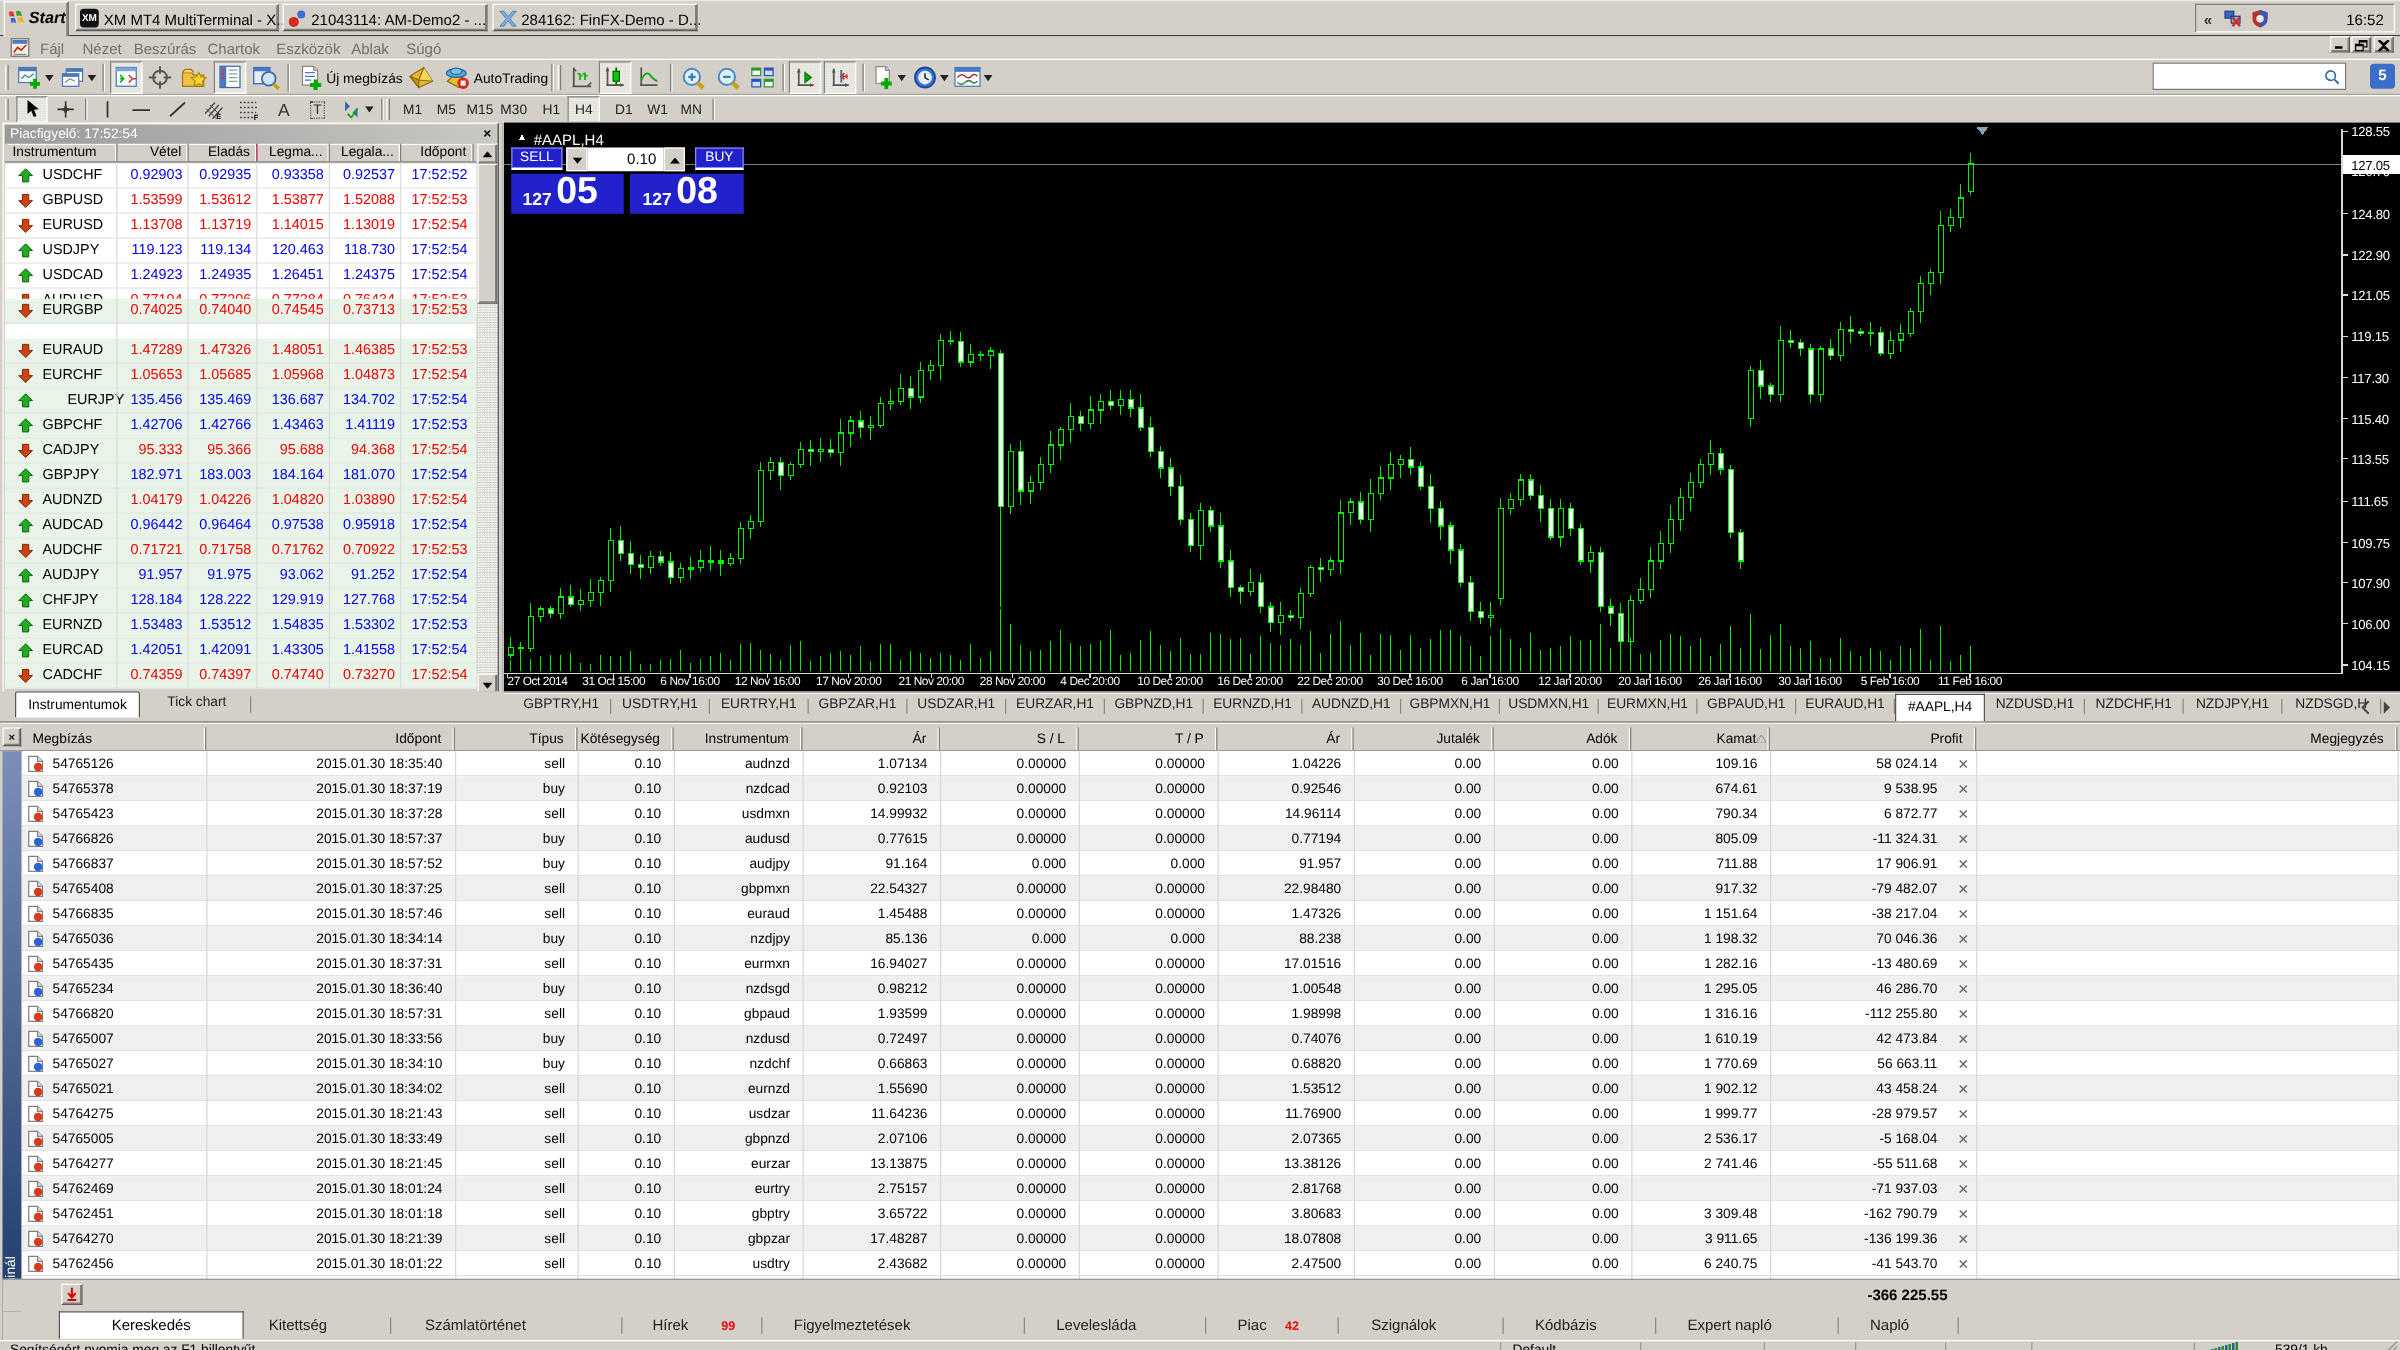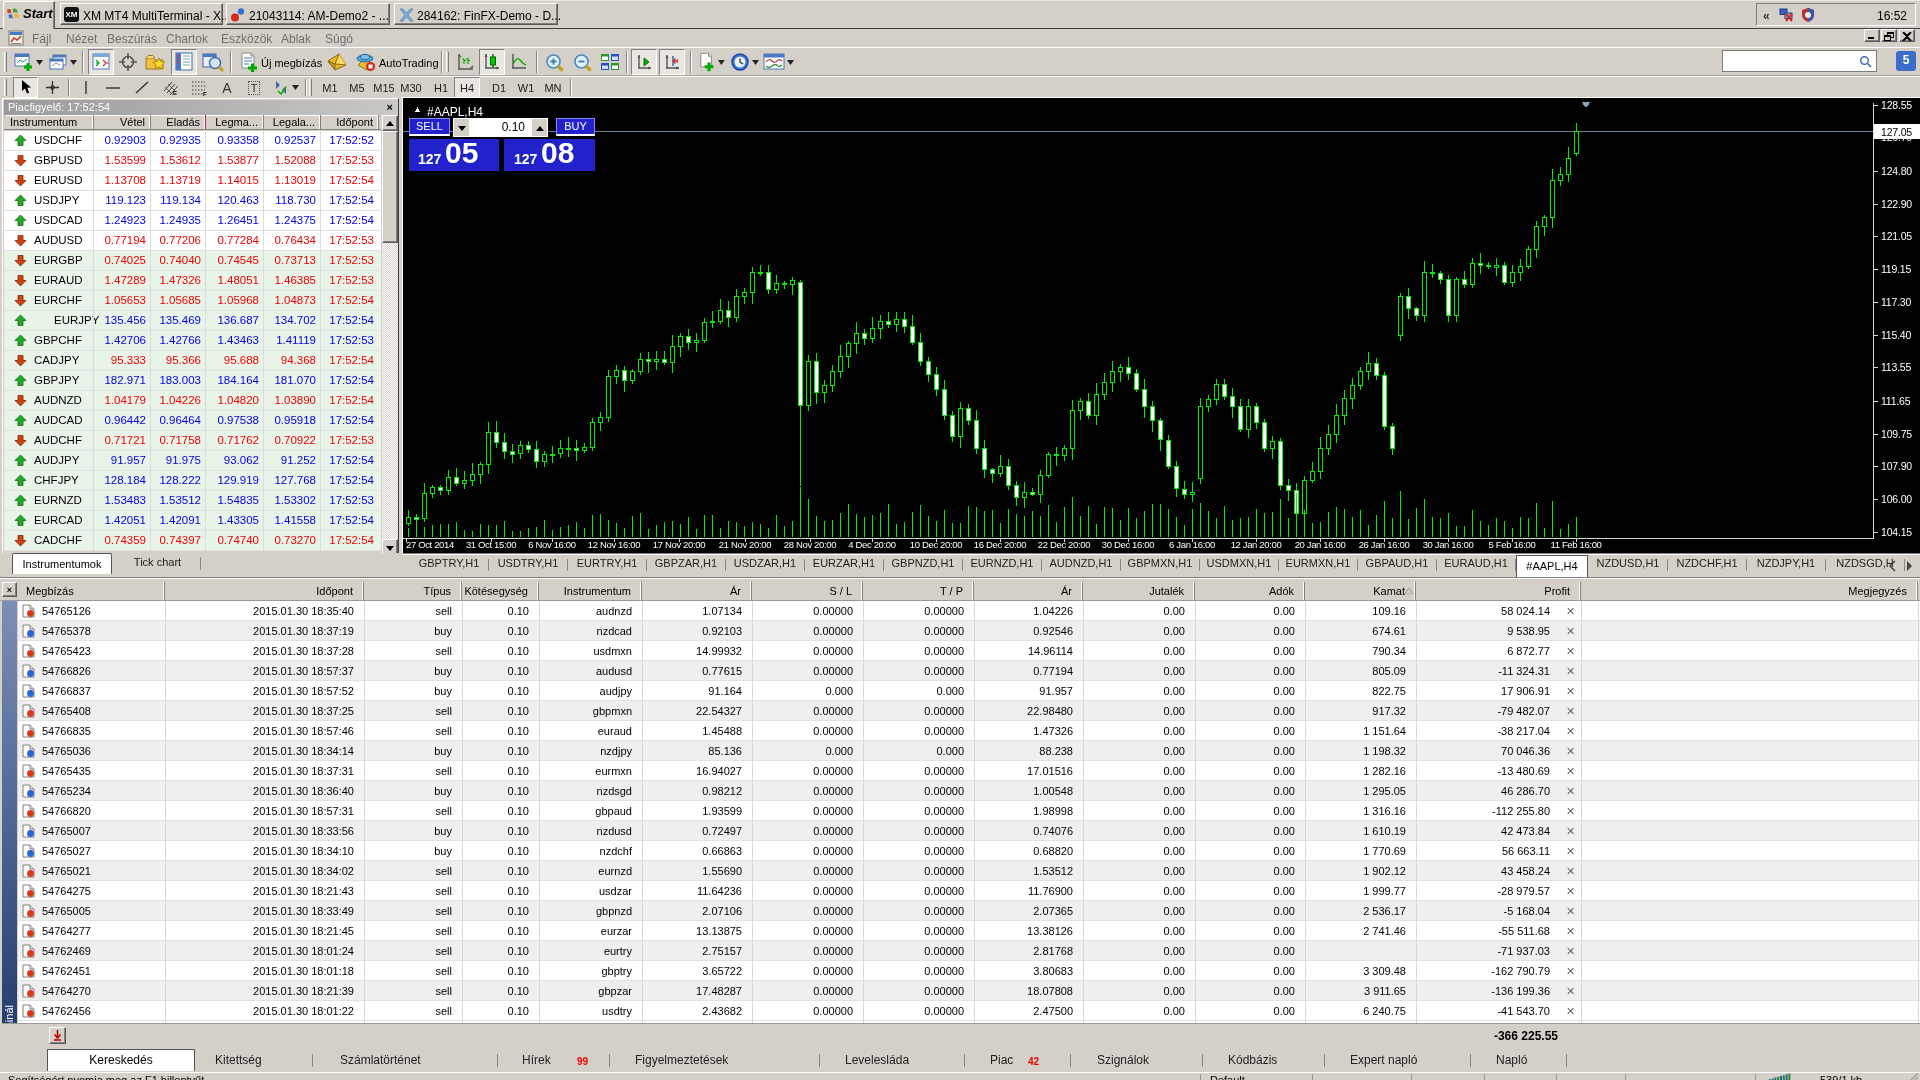--- a/index.html
+++ b/index.html
@@ -425,21 +425,21 @@
         <svg width="13" height="13" viewBox="0 0 13 13" style="position:absolute;left:10px;top:3px">
           <path d="M6.5 12 L1 6.5 H4 V1.5 H9 V6.5 H12 Z" fill="#cc4411" stroke="#882200" stroke-width="0.8"></path>
         </svg>
         <span style="position:absolute;left:30px;top:3px;font-size:11.5px;">AUDUSD</span>
         <span class="mwcell" style="left:90px;width:52px;color:#ee0000;font-size:11.5px;">0.77194</span>
         <span class="mwcell" style="left:147px;width:50px;color:#ee0000;font-size:11.5px;">0.77206</span>
         <span class="mwcell" style="left:202px;width:53px;color:#ee0000;font-size:11.5px;">0.77284</span>
         <span class="mwcell" style="left:260px;width:52px;color:#ee0000;font-size:11.5px;">0.76434</span>
         <span class="mwcell" style="left:317px;width:53px;color:#ee0000;font-size:11.5px;">17:52:53</span>
       </div>
-      <div class="mwrow" style="top:120px;background:#e9f4e9;text-decoration:underline;">
+      <div class="mwrow" style="top:108px;background:#e9f4e9;text-decoration:underline;">
         <svg width="13" height="13" viewBox="0 0 13 13" style="position:absolute;left:10px;top:3px">
           <path d="M6.5 12 L1 6.5 H4 V1.5 H9 V6.5 H12 Z" fill="#cc4411" stroke="#882200" stroke-width="0.8"></path>
         </svg>
         <span style="position:absolute;left:30px;top:3px;font-size:11.5px;">EURGBP</span>
         <span class="mwcell" style="left:90px;width:52px;color:#ee0000;font-size:11.5px;">0.74025</span>
         <span class="mwcell" style="left:147px;width:50px;color:#ee0000;font-size:11.5px;">0.74040</span>
         <span class="mwcell" style="left:202px;width:53px;color:#ee0000;font-size:11.5px;">0.74545</span>
         <span class="mwcell" style="left:260px;width:52px;color:#ee0000;font-size:11.5px;">0.73713</span>
         <span class="mwcell" style="left:317px;width:53px;color:#ee0000;font-size:11.5px;">17:52:53</span>
       </div>
@@ -1326,21 +1326,21 @@
         <span class="tcell" style="left:147px;width:189px;font-size:11px;">2015.01.30 18:57:52</span>
         <span class="tcell" style="left:346px;width:88px;font-size:11px;">buy</span>
         <span class="tcell" style="left:444px;width:67px;font-size:11px;">0.10</span>
         <span class="tcell" style="left:521px;width:93px;font-size:11px;">audjpy</span>
         <span class="tcell" style="left:624px;width:100px;font-size:11px;">91.164</span>
         <span class="tcell" style="left:734px;width:101px;font-size:11px;">0.000</span>
         <span class="tcell" style="left:845px;width:101px;font-size:11px;">0.000</span>
         <span class="tcell" style="left:956px;width:99px;font-size:11px;">91.957</span>
         <span class="tcell" style="left:1065px;width:102px;font-size:11px;">0.00</span>
         <span class="tcell" style="left:1177px;width:100px;font-size:11px;">0.00</span>
-        <span class="tcell" style="left:1287px;width:101px;font-size:11px;">822.75</span>
+        <span class="tcell" style="left:1287px;width:101px;font-size:11px;">711.88</span>
         <span class="tcell" style="left:1398px;width:134px;font-size:11px;">17 906.91</span>
         <span style="position:absolute;left:1548px;top:4px;color:#666;font-size:11px;">✕</span>
       </div>
       <div class="trow" style="top:100px;background:#efefef;">
         <svg width="13" height="14" viewBox="0 0 13 14" style="position:absolute;left:4px;top:3px">
           <path d="M1 1 h7 l4 4 v8 h-11 Z" fill="#fff" stroke="#808080"></path>
           <path d="M8 1 v4 h4" fill="#e0e0e0" stroke="#808080"></path>
           <circle cx="8.5" cy="9.5" r="3.4" fill="#d83a1a"></circle>
         </svg>
         <span style="position:absolute;left:24px;top:4px;font-size:11px;">54765408</span>

